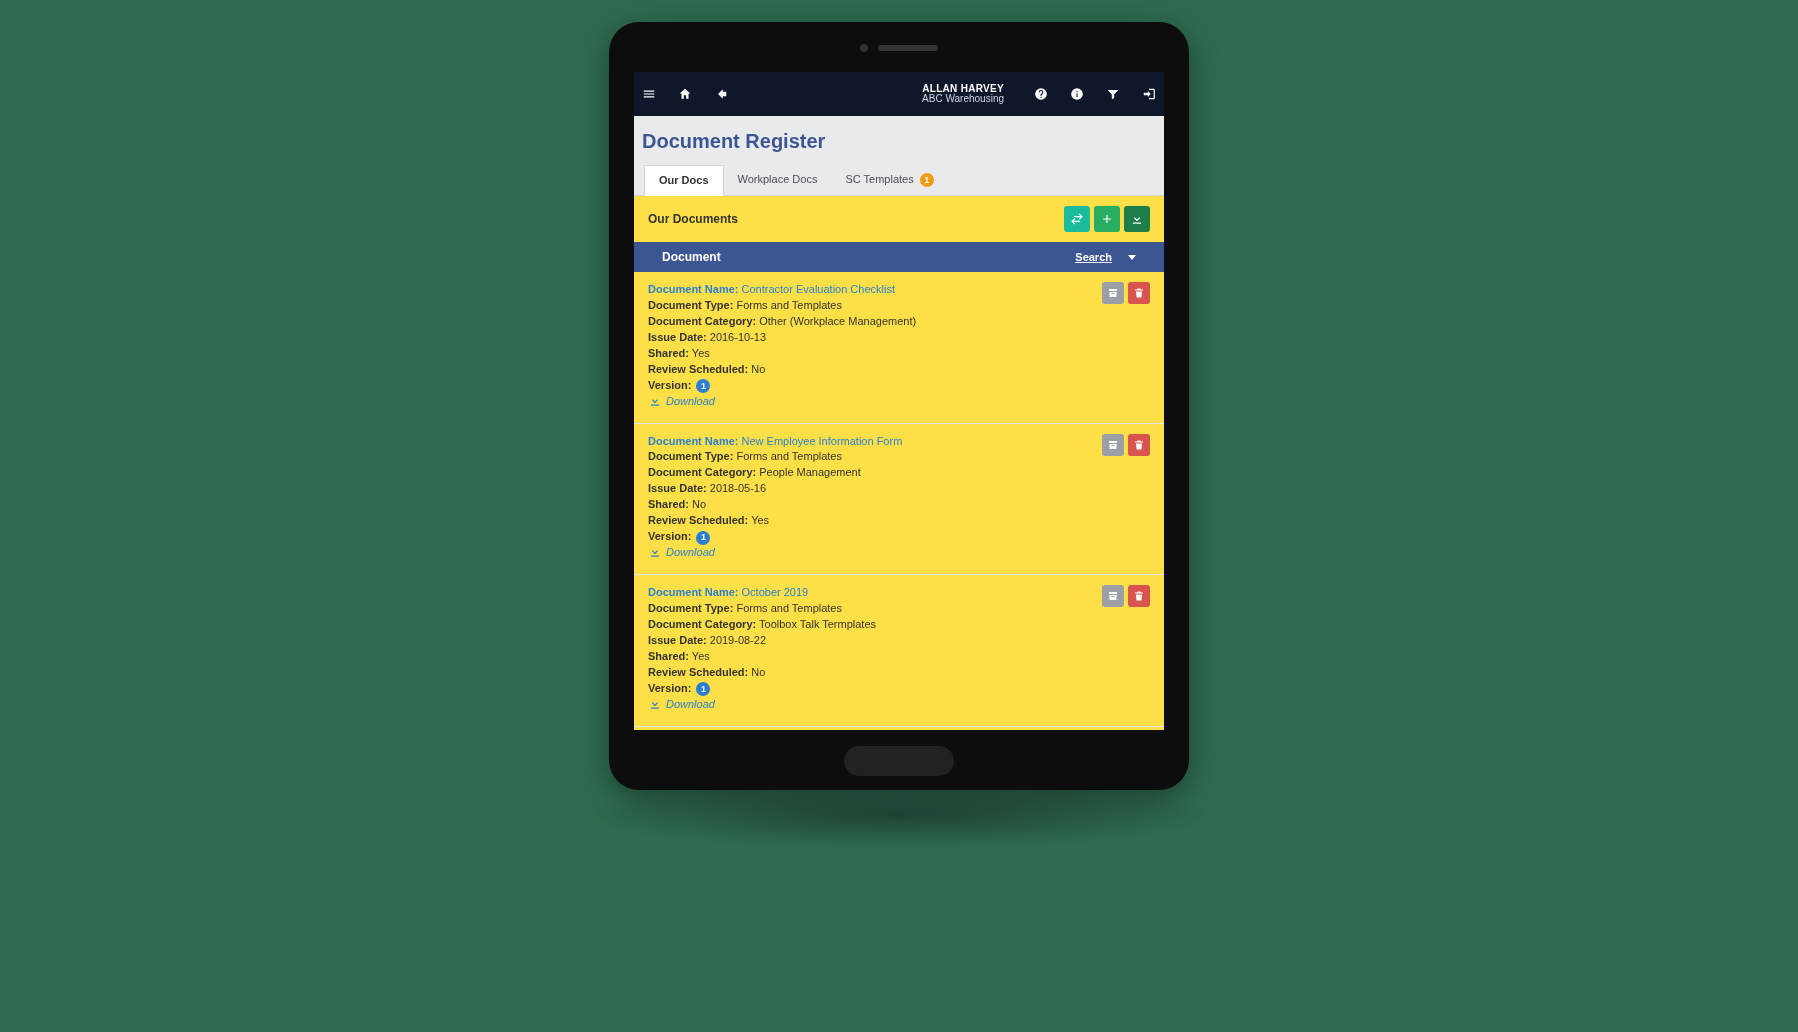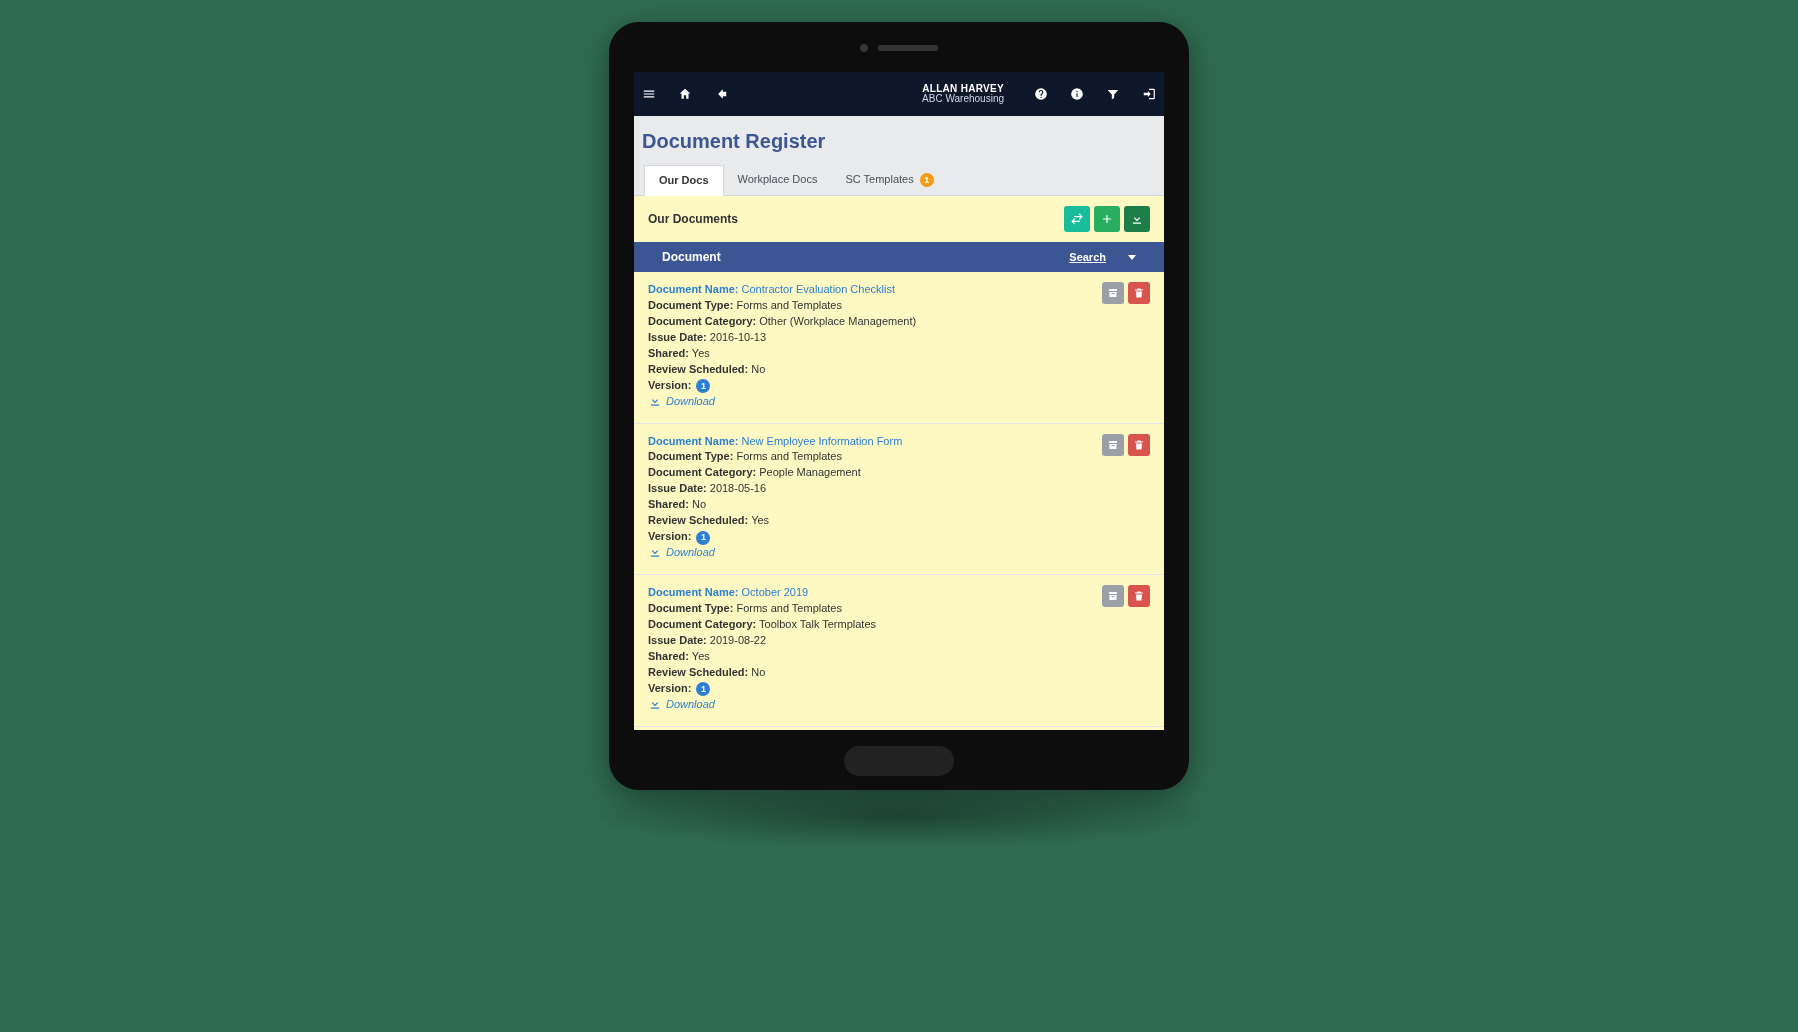--- a/index.html
+++ b/index.html
@@ -113,21 +113,21 @@
     color:#333;
   }
   .badge-orange {
     background:#f39c12;
     color:#fff;
     border-radius:50%;
     width:14px;height:14px;
     display:inline-flex;align-items:center;justify-content:center;
     font-size:9px;font-weight:700;
   }
-  .content { background:#fef9c3; flex:1; overflow:auto; }
+  .content { background:#fde047; flex:1; overflow:auto; }
   .section-head {
     display:flex;align-items:center;
     padding:10px 14px;
     font-size:12px;font-weight:700;color:#333;
   }
   .action-btns { margin-left:auto; display:flex; gap:4px; }
   .btn-sq {
     width:26px;height:26px;border:none;border-radius:3px;
     display:inline-flex;align-items:center;justify-content:center;
     color:#fff;cursor:pointer;
@@ -137,21 +137,21 @@
   .btn-darkgreen{background:#1e7e4a;}
   .btn-grey{background:#9aa0a6;}
   .btn-red{background:#d9534f;}
   .table-header {
     background:#3c5593;color:#fff;
     display:flex;align-items:center;
     padding:8px 28px;font-size:12px;font-weight:700;
   }
   .search-link {
     margin-left:auto;text-decoration:underline;font-size:11px;
-    display:flex;align-items:center;gap:22px;cursor:pointer;
+    display:flex;align-items:center;gap:16px;cursor:pointer;
   }
   .caret-down{width:0;height:0;border-left:4px solid transparent;border-right:4px solid transparent;border-top:5px solid #fff;}
   .doc-row {
     border-bottom:1px solid #e3e5e9;
     padding:10px 14px;
     display:flex;align-items:flex-start;gap:22px;
     font-size:11px;color:#333;
   }
   .doc-fields { flex:1; line-height:1.45;}
   .doc-fields .link { color:#2a7fd4; }

